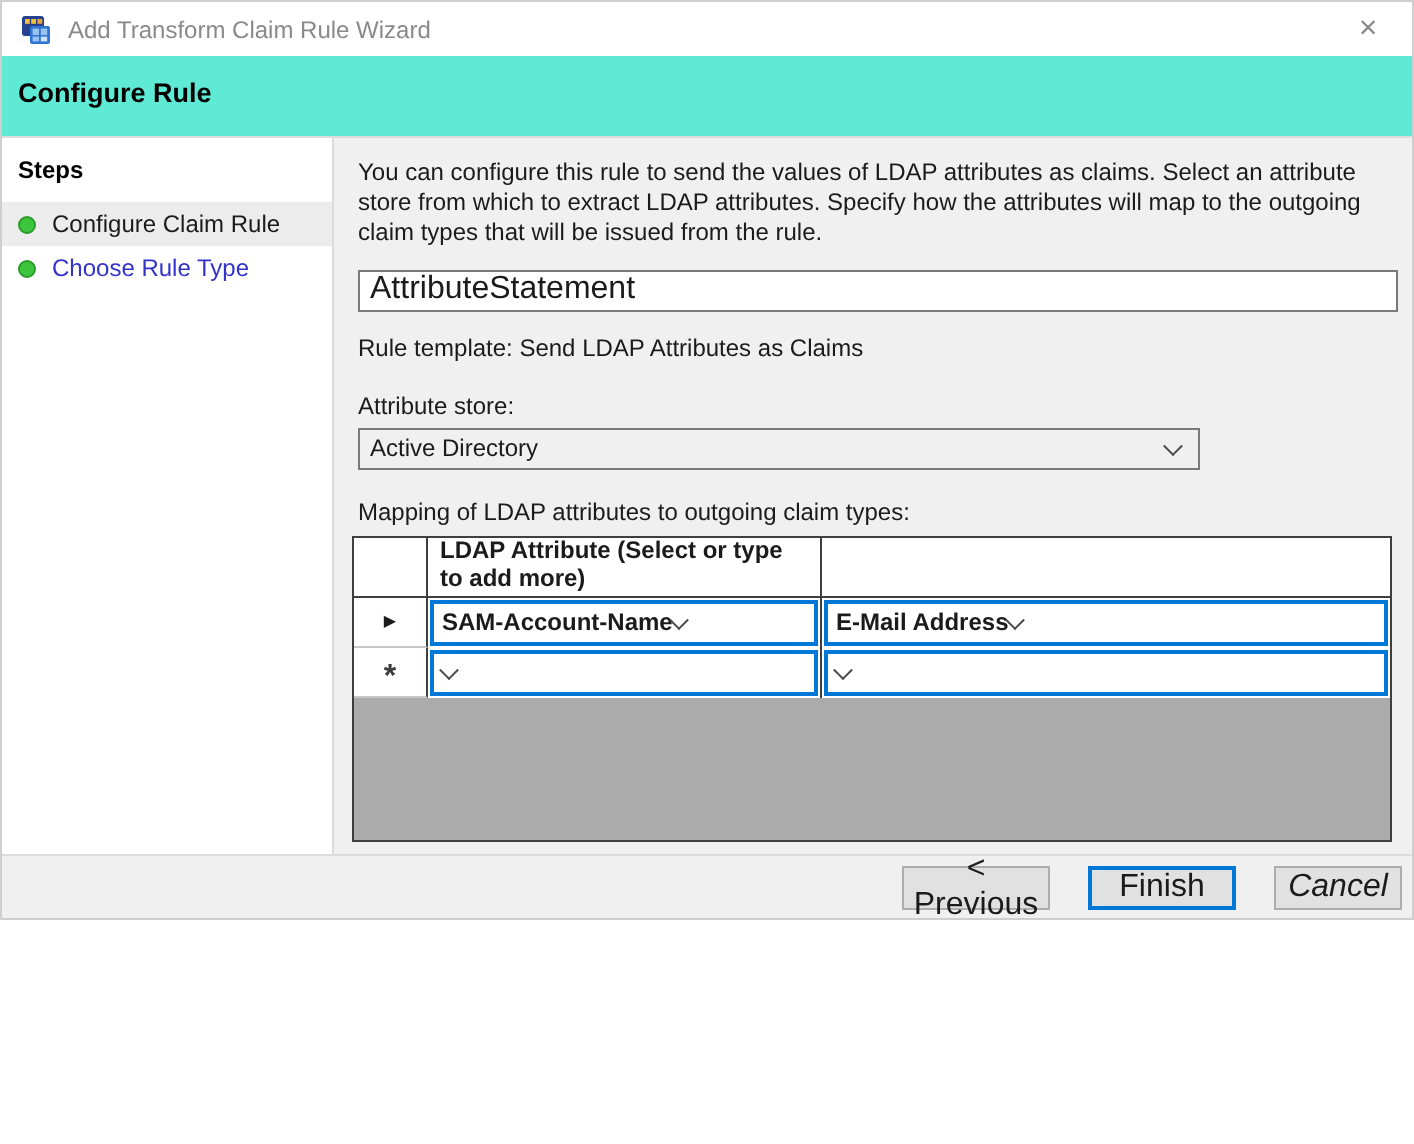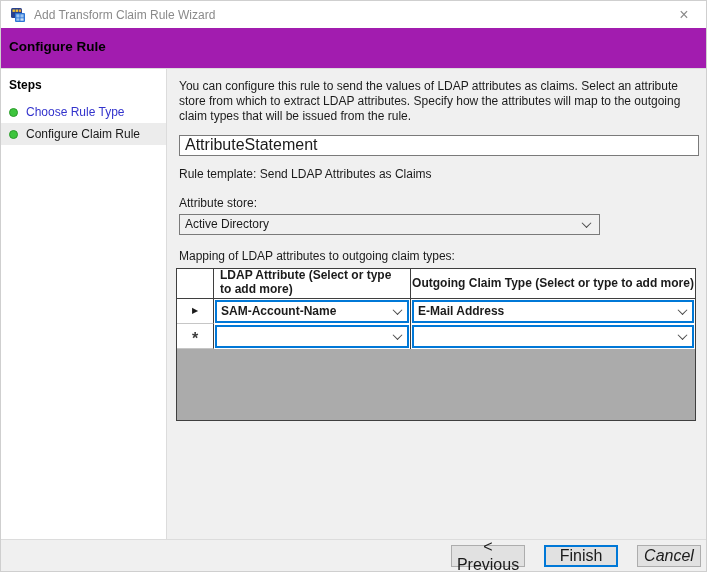--- a/index.html
+++ b/index.html
@@ -1,20 +1,20 @@
 <!DOCTYPE html>
 <html><head>
 <meta charset="utf-8">
 <style>
   * { margin:0; padding:0; box-sizing:border-box; }
   html,body { background:#ffffff; }
   body { font-family:"Liberation Sans","DejaVu Sans",sans-serif; font-size:12px; color:#1b1b1b; }
 
   .window{
-    width:707px; height:572px; background:#a21caf;
+    width:707px; height:460px; background:#5eead4;
     border:1px solid #cfcfcf; display:flex; flex-direction:column; overflow:hidden;
   }
 
   
   .titlebar{ height:27px; display:flex; align-items:center; padding:0 9px; background:#ffffff; flex:0 0 auto; }
   .titlebar .app-icon{ width:16px; height:16px; margin-right:8px; flex:0 0 auto; }
   .titlebar .title{ color:#8a8a8a; font-size:12px; flex:1; white-space:nowrap; overflow:hidden; }
   .close-btn{
     width:26px; height:22px; display:flex; align-items:center; justify-content:center;
     color:#8b8b8b; font-size:16px; line-height:1; cursor:default; background:transparent; border:none;
@@ -84,21 +84,21 @@
   .rowhead{
     width:37px; flex:0 0 37px; border-right:1px solid #3f3f3f; border-bottom:1px solid #c6c6c6;
     background:#fff; display:flex; align-items:center; justify-content:center;
   }
   .marker-current{ font-size:8px; color:#1a1a1a; }
   .marker-new{ font-size:16px; color:#3c3c3c; line-height:0; margin-top:7px; }
   .gcell1{ width:197px; flex:0 0 197px; border-right:1px solid #3f3f3f; display:flex; background:#fff; }
   .gcell2{ flex:1 1 auto; display:flex; background:#fff; }
   .cell-combo{
     flex:1 1 auto; margin:1px; border:2px solid #0078d7; background:#ffffff;
-    display:flex; align-items:center; justify-content:space-between; padding:0 6px 0 4px;
+    display:flex; align-items:center; justify-content:flex-start; padding:0 6px 0 4px;
     white-space:nowrap; overflow:hidden;
   }
   .grid-filler{ flex:1 1 auto; background:#ababab; }
 
   
   .footer{
     height:32px; flex:0 0 auto; border-top:1px solid #dcdcdc; background:#f0f0f0;
     display:flex; align-items:center; justify-content:flex-end; gap:19px; padding-right:5px;
   }
   .btn{
@@ -131,27 +131,27 @@
   </div>
 
   <div class="heading-row">
     <div class="page-heading">Configure Rule</div>
   </div>
 
   <div class="body">
 
     <div class="sidebar">
       <div class="steps-heading">Steps</div>
+      <div class="step-item current">
+        <span class="step-dot"></span>
+        <span class="step-label">Configure Claim Rule</span>
+      </div>
       <div class="step-item visited">
         <span class="step-dot"></span>
         <span class="step-label">Choose Rule Type</span>
-      </div>
-      <div class="step-item current">
-        <span class="step-dot"></span>
-        <span class="step-label">Configure Claim Rule</span>
       </div>
     </div>
 
     <div class="content">
 
       <p class="desc">You can configure this rule to send the values of LDAP attributes as claims. Select an attribute store from which to extract LDAP attributes. Specify how the attributes will map to the outgoing claim types that will be issued from the rule.</p>
 
       <input class="text-input" type="text" value="AttributeStatement" style="">
 
       <div class="rule-template">Rule template: Send LDAP Attributes as Claims</div>
@@ -161,21 +161,20 @@
         <span>Active Directory</span>
         <span class="chev"></span>
       </div>
 
       <div class="mapping-label">Mapping of LDAP attributes to outgoing claim types:</div>
 
       <div class="grid">
         <div class="grid-header">
           <div class="gh-corner"></div>
           <div class="gh-col1">LDAP Attribute (Select or type to add more)</div>
-          <div class="gh-col2">Outgoing Claim Type (Select or type to add more)</div>
         </div>
 
         <div class="grid-row">
           <div class="rowhead">
             <span class="marker-current">▶</span>
           </div>
           <div class="gcell1">
             <div class="cell-combo">
               <span>SAM-Account-Name</span>
               <span class="chev"></span>

